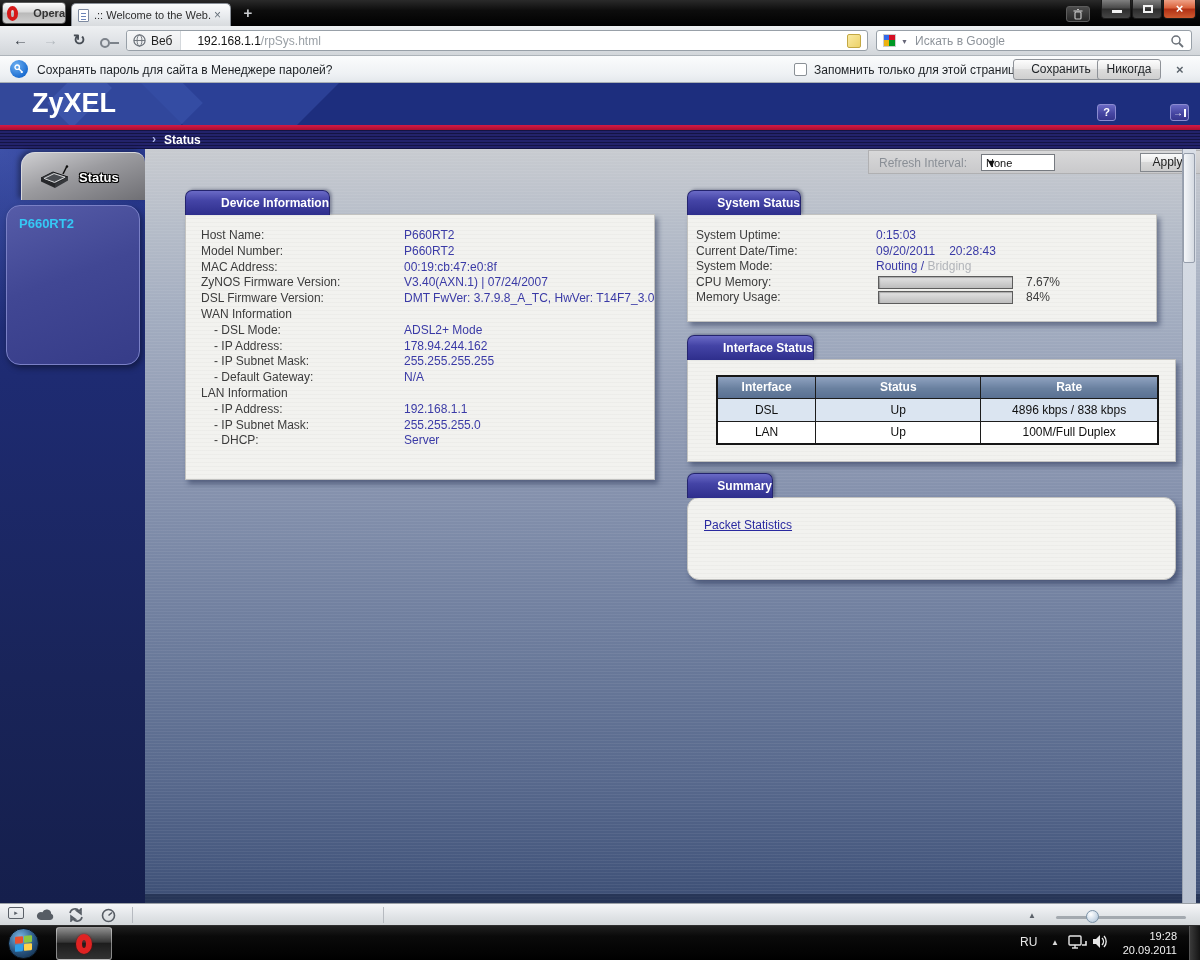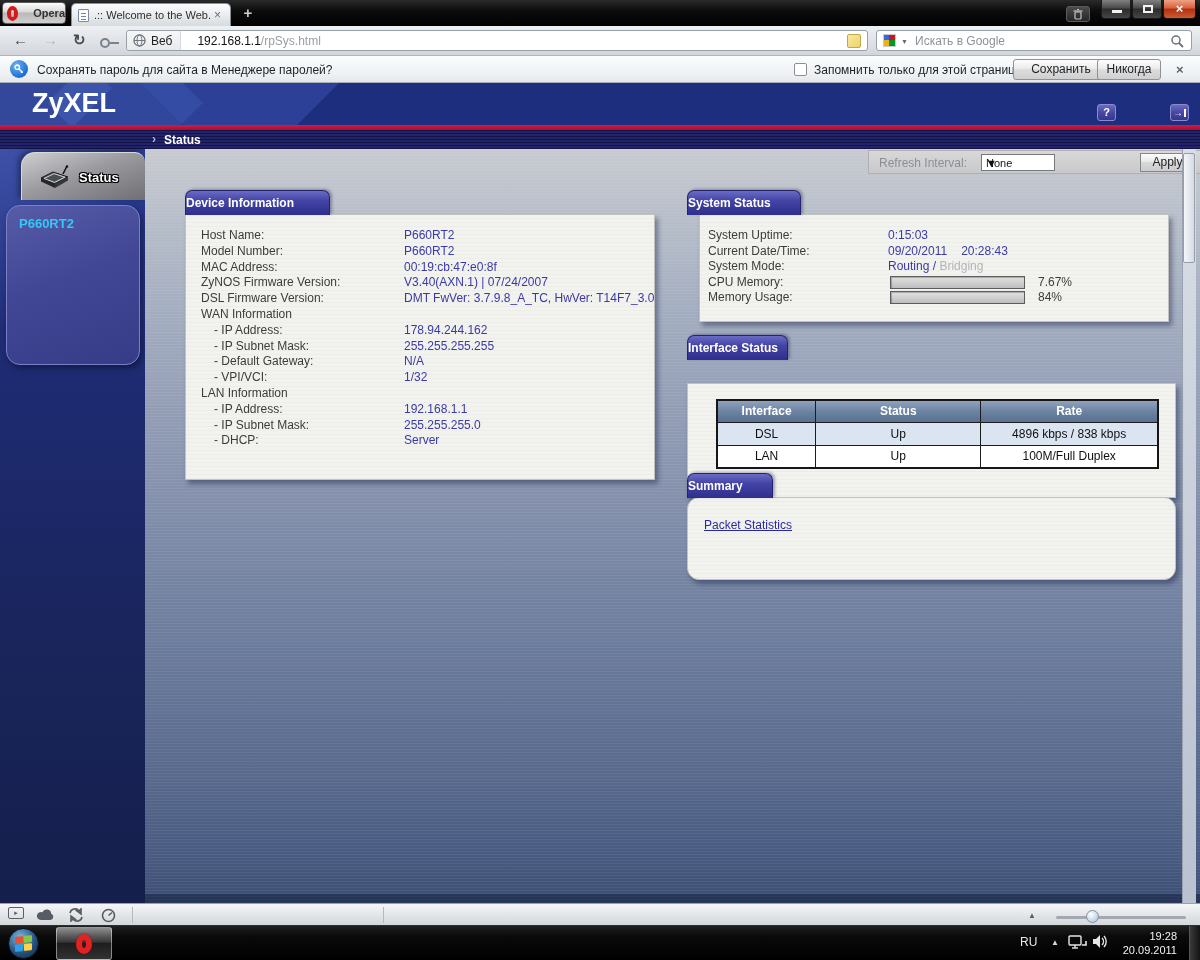--- a/index.html
+++ b/index.html
@@ -130,47 +130,47 @@
   .select-box { position:absolute; left:112px; top:3px; width:74px; height:17px; background:#fff; border:1px solid #767a80; }
   .select-box span { position:absolute; left:4px; top:2px; font-size:11px; color:#111; }
   .select-arrow { position:absolute; right:3px; top:4px; font-size:8px; color:#222; }
   .apply-btn { position:absolute; left:271px; top:2px; width:55px; height:19px;
     background:linear-gradient(180deg,#fbfbfb 0,#e9e9e9 45%,#d8d8d8 50%,#cccccc 100%);
     border:1px solid #83878d; border-radius:0; font-size:12px; color:#222; text-align:center; line-height:17px; }
 
   .panel-tab { position:absolute; height:25px; border-radius:7px 7px 0 0;
     background:linear-gradient(180deg,#6a6ac6 0,#4444a6 40%,#2e2e8c 100%);
     border:1px solid #24246e; border-bottom:none; box-shadow:2px -1px 3px rgba(20,25,60,0.35);
-    color:#fff; font-size:12px; font-weight:bold; text-align:left; line-height:24px; z-index:2; }
+    color:#fff; font-size:12px; font-weight:bold; text-align:right; line-height:24px; z-index:2; }
   .panel-body { position:absolute; background:
       repeating-linear-gradient(180deg, transparent 0 3px, rgba(0,0,0,0.025) 3px 4px), #f2f2ef;
     border:1px solid #c2c2c0; box-shadow:3px 4px 5px rgba(25,35,70,0.45); z-index:1; }
 
   #dev-tab { left:40px; top:41px; width:145px; }
   #dev-body { left:40px; top:65px; width:470px; height:266px; padding-top:13px; }
   .dev-row { position:relative; height:15.8px; }
   .dev-label { position:absolute; left:15px; top:0; font-size:12px; color:#3c3c3c; white-space:nowrap; }
   .dev-row.indent .dev-label { left:28px; }
   .dev-value { position:absolute; left:218px; top:0; font-size:12px; color:#3a3aa6; white-space:nowrap; }
 
   #sys-tab { left:542px; top:41px; width:114px; }
-  #sys-body { left:554px; top:65px; width:470px; height:108px; padding-top:13px; }
+  #sys-body { left:542px; top:65px; width:470px; height:108px; padding-top:13px; }
   .sys-row { position:relative; height:15.6px; }
   .sys-label { position:absolute; left:8px; top:0; font-size:12px; color:#3c3c3c; white-space:nowrap; }
   .sys-value { position:absolute; left:188px; top:0; font-size:12px; color:#3a3aa6; white-space:nowrap; }
   .sys-time { margin-left:14px; }
   .mode-inactive { color:#b2b5ba; }
   .pbar { position:absolute; left:190px; top:1px; width:135px; height:13px;
     background:linear-gradient(180deg,#e3e3e3,#bdbdbd); border:1px solid #5c5c5c;
     box-shadow:inset 1px 1px 1px rgba(0,0,0,0.25); }
   .pfill { height:100%; background:linear-gradient(180deg,#58aef4 0,#1573d6 55%,#0b5cb6 100%); }
   .ppct { position:absolute; left:338px; top:0; font-size:12px; color:#3c3c3c; }
 
-  #if-tab { left:542px; top:186px; width:101px; }
-  #if-body { left:542px; top:210px; width:489px; height:115px;margin-top:24px; }
+  #if-tab { left:542px; top:186px; width:127px; }
+  #if-body { left:542px; top:210px; width:489px; height:103px; }
   .if-table { position:absolute; left:28px; top:15px; width:443px; border-collapse:collapse; }
   .if-table th { height:22px; font-size:12px; font-weight:bold; color:#fff; border:1px solid #1c1c1c;
     background:linear-gradient(180deg,#8fa2c0 0,#69809f 55%,#597092 100%); }
   .if-table td { height:23px; font-size:12px; color:#101010; text-align:center; border:1px solid #1c1c1c; background:#fff; }
   .if-table tr.alt td { background:#dbe5f1; }
   .if-table { border:2px solid #161616; }
   .col-if { width:99px; } .col-st { width:166px; } .col-rt { width:178px; }
 
   #sum-tab { left:542px; top:324px; width:86px; }
   #sum-body { left:542px; top:348px; width:489px; height:83px;border-radius:12px; }
@@ -364,34 +364,34 @@
               <span class="dev-value">V3.40(AXN.1) | 07/24/2007</span>
             </div>
           <div class="dev-row">
               <span class="dev-label">DSL Firmware Version:</span>
               <span class="dev-value">DMT FwVer: 3.7.9.8_A_TC, HwVer: T14F7_3.0</span>
             </div>
           <div class="dev-row">
               <span class="dev-label">WAN Information</span>
             </div>
           <div class="dev-row indent">
+              <span class="dev-label">- DSL Mode:</span>
+              <span class="dev-value">ADSL2+ Mode</span>
+            </div>
+          <div class="dev-row indent">
               <span class="dev-label">- IP Address:</span>
               <span class="dev-value">178.94.244.162</span>
             </div>
           <div class="dev-row indent">
               <span class="dev-label">- IP Subnet Mask:</span>
               <span class="dev-value">255.255.255.255</span>
             </div>
           <div class="dev-row indent">
               <span class="dev-label">- Default Gateway:</span>
               <span class="dev-value">N/A</span>
-            </div>
-          <div class="dev-row indent">
-              <span class="dev-label">- VPI/VCI:</span>
-              <span class="dev-value">1/32</span>
             </div>
           <div class="dev-row">
               <span class="dev-label">LAN Information</span>
             </div>
           <div class="dev-row indent">
               <span class="dev-label">- IP Address:</span>
               <span class="dev-value">192.168.1.1</span>
             </div>
           <div class="dev-row indent">
               <span class="dev-label">- IP Subnet Mask:</span>

